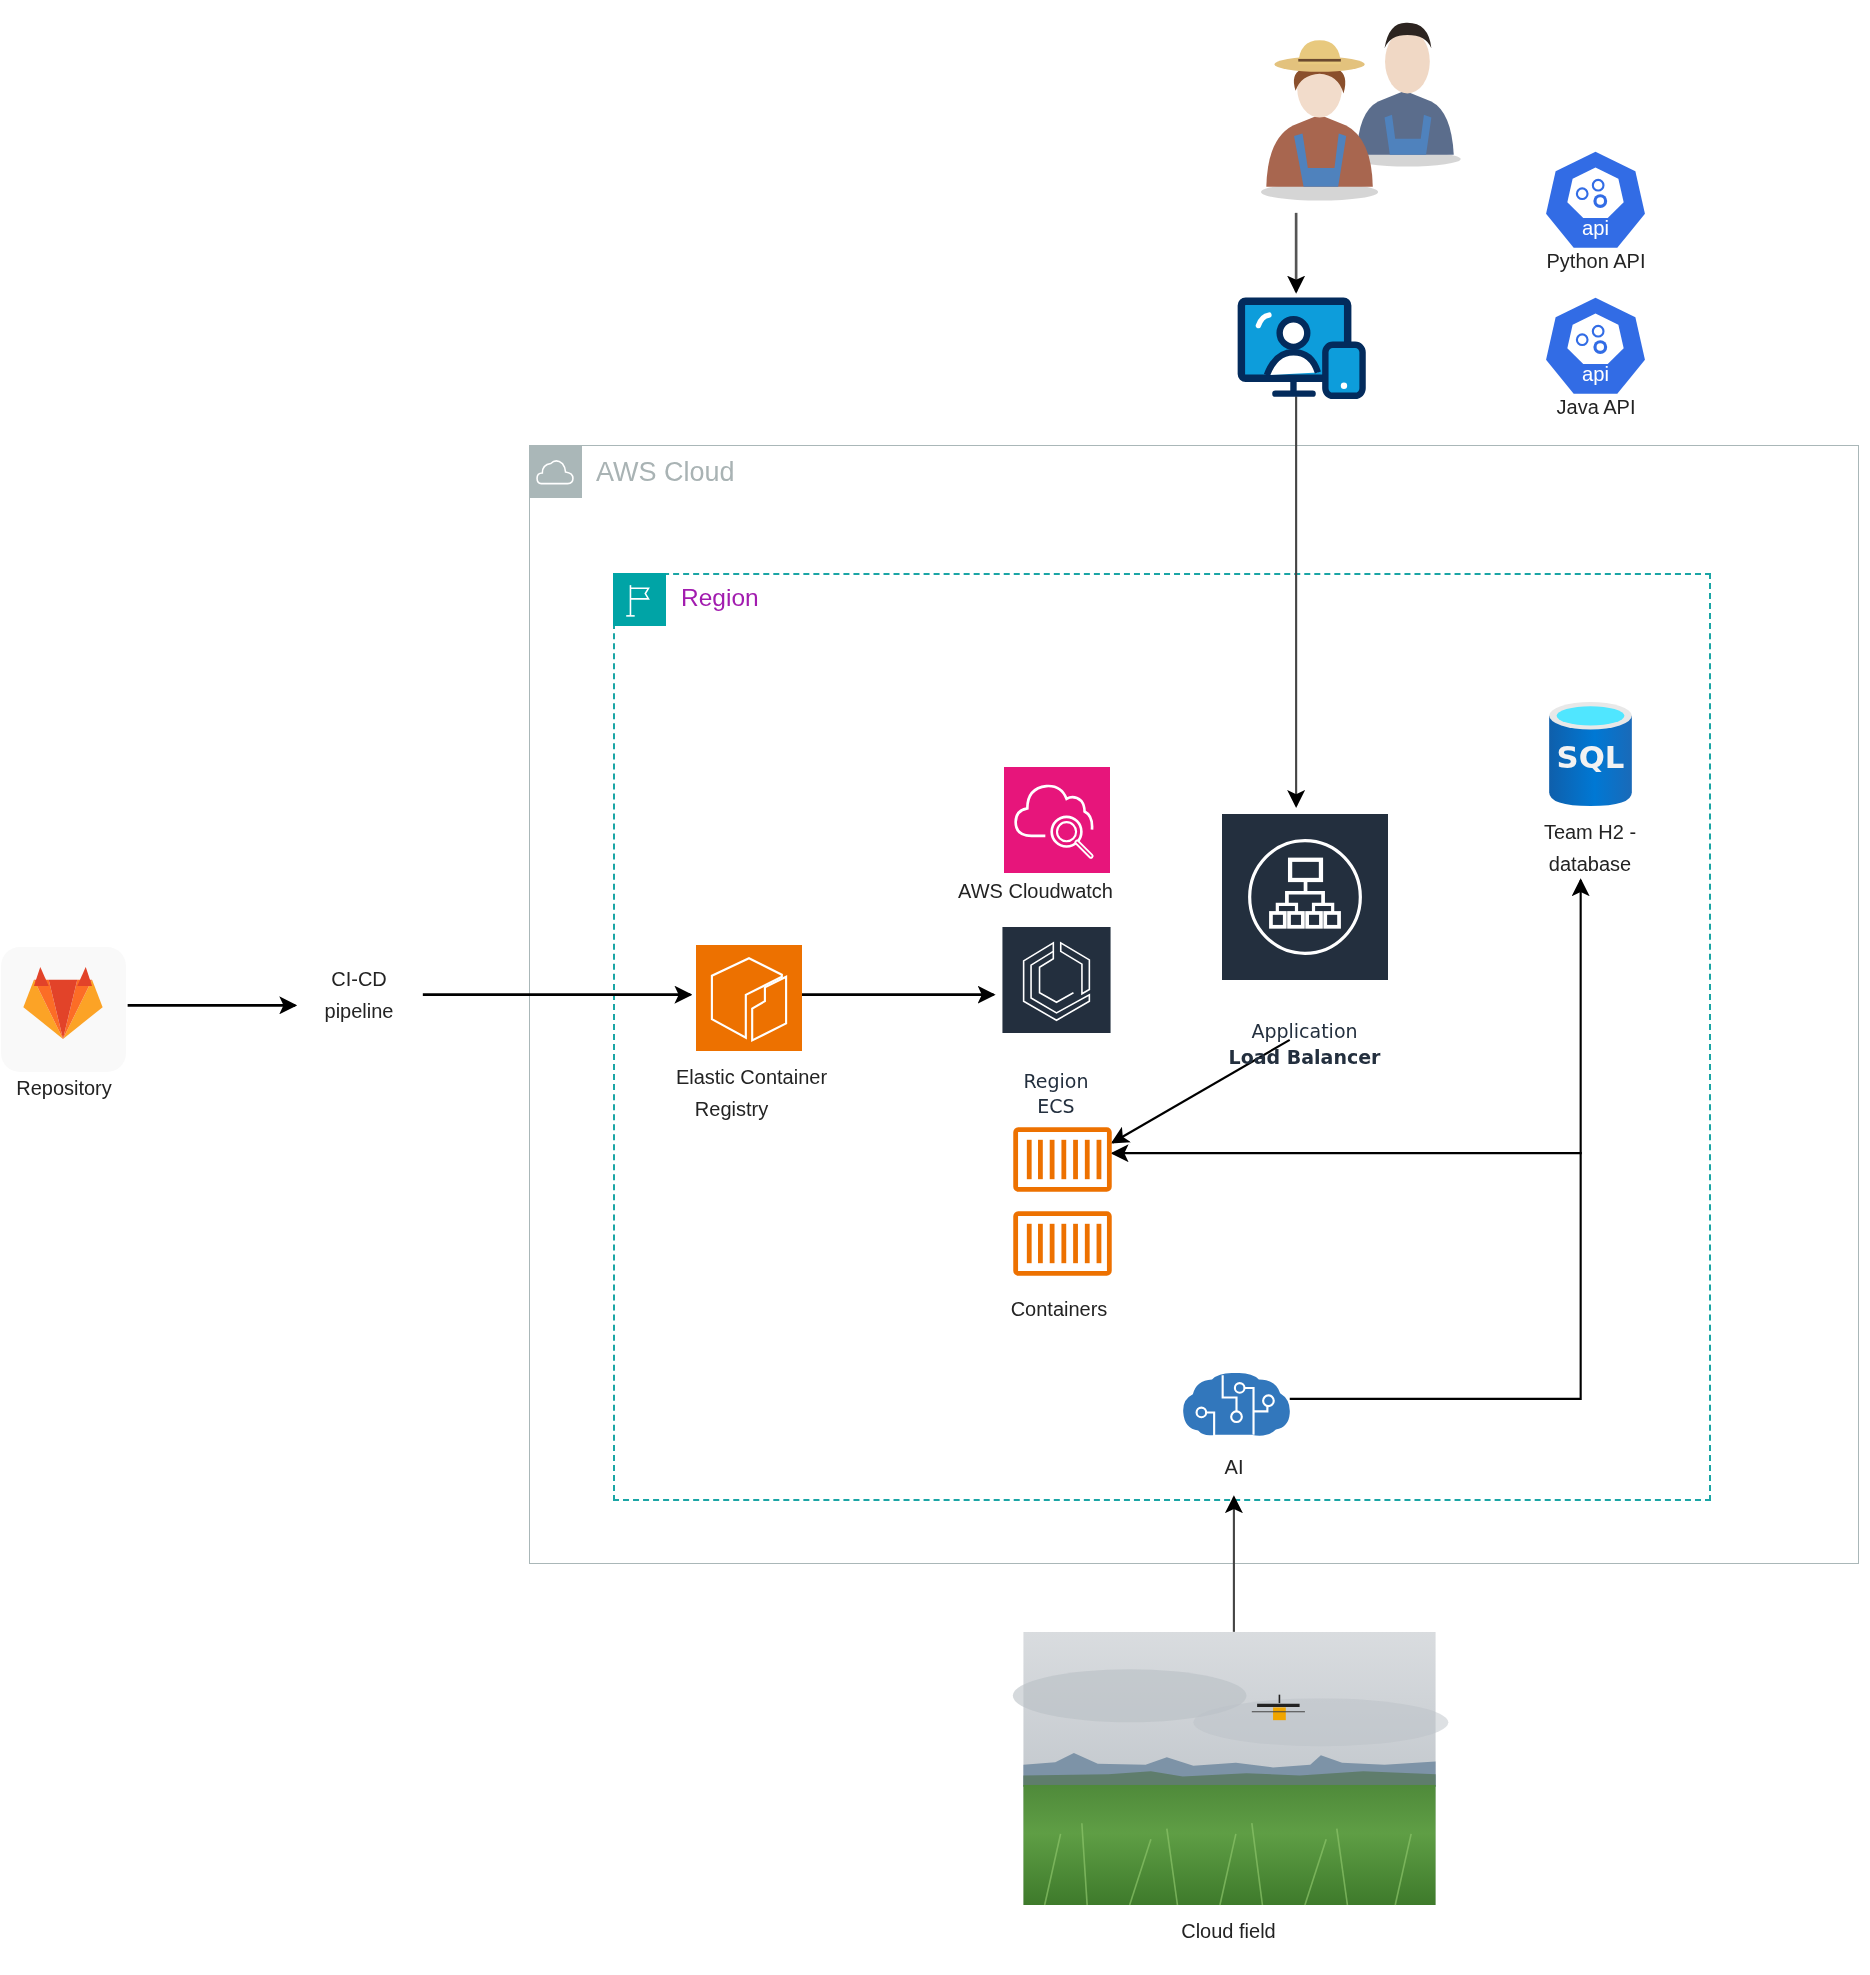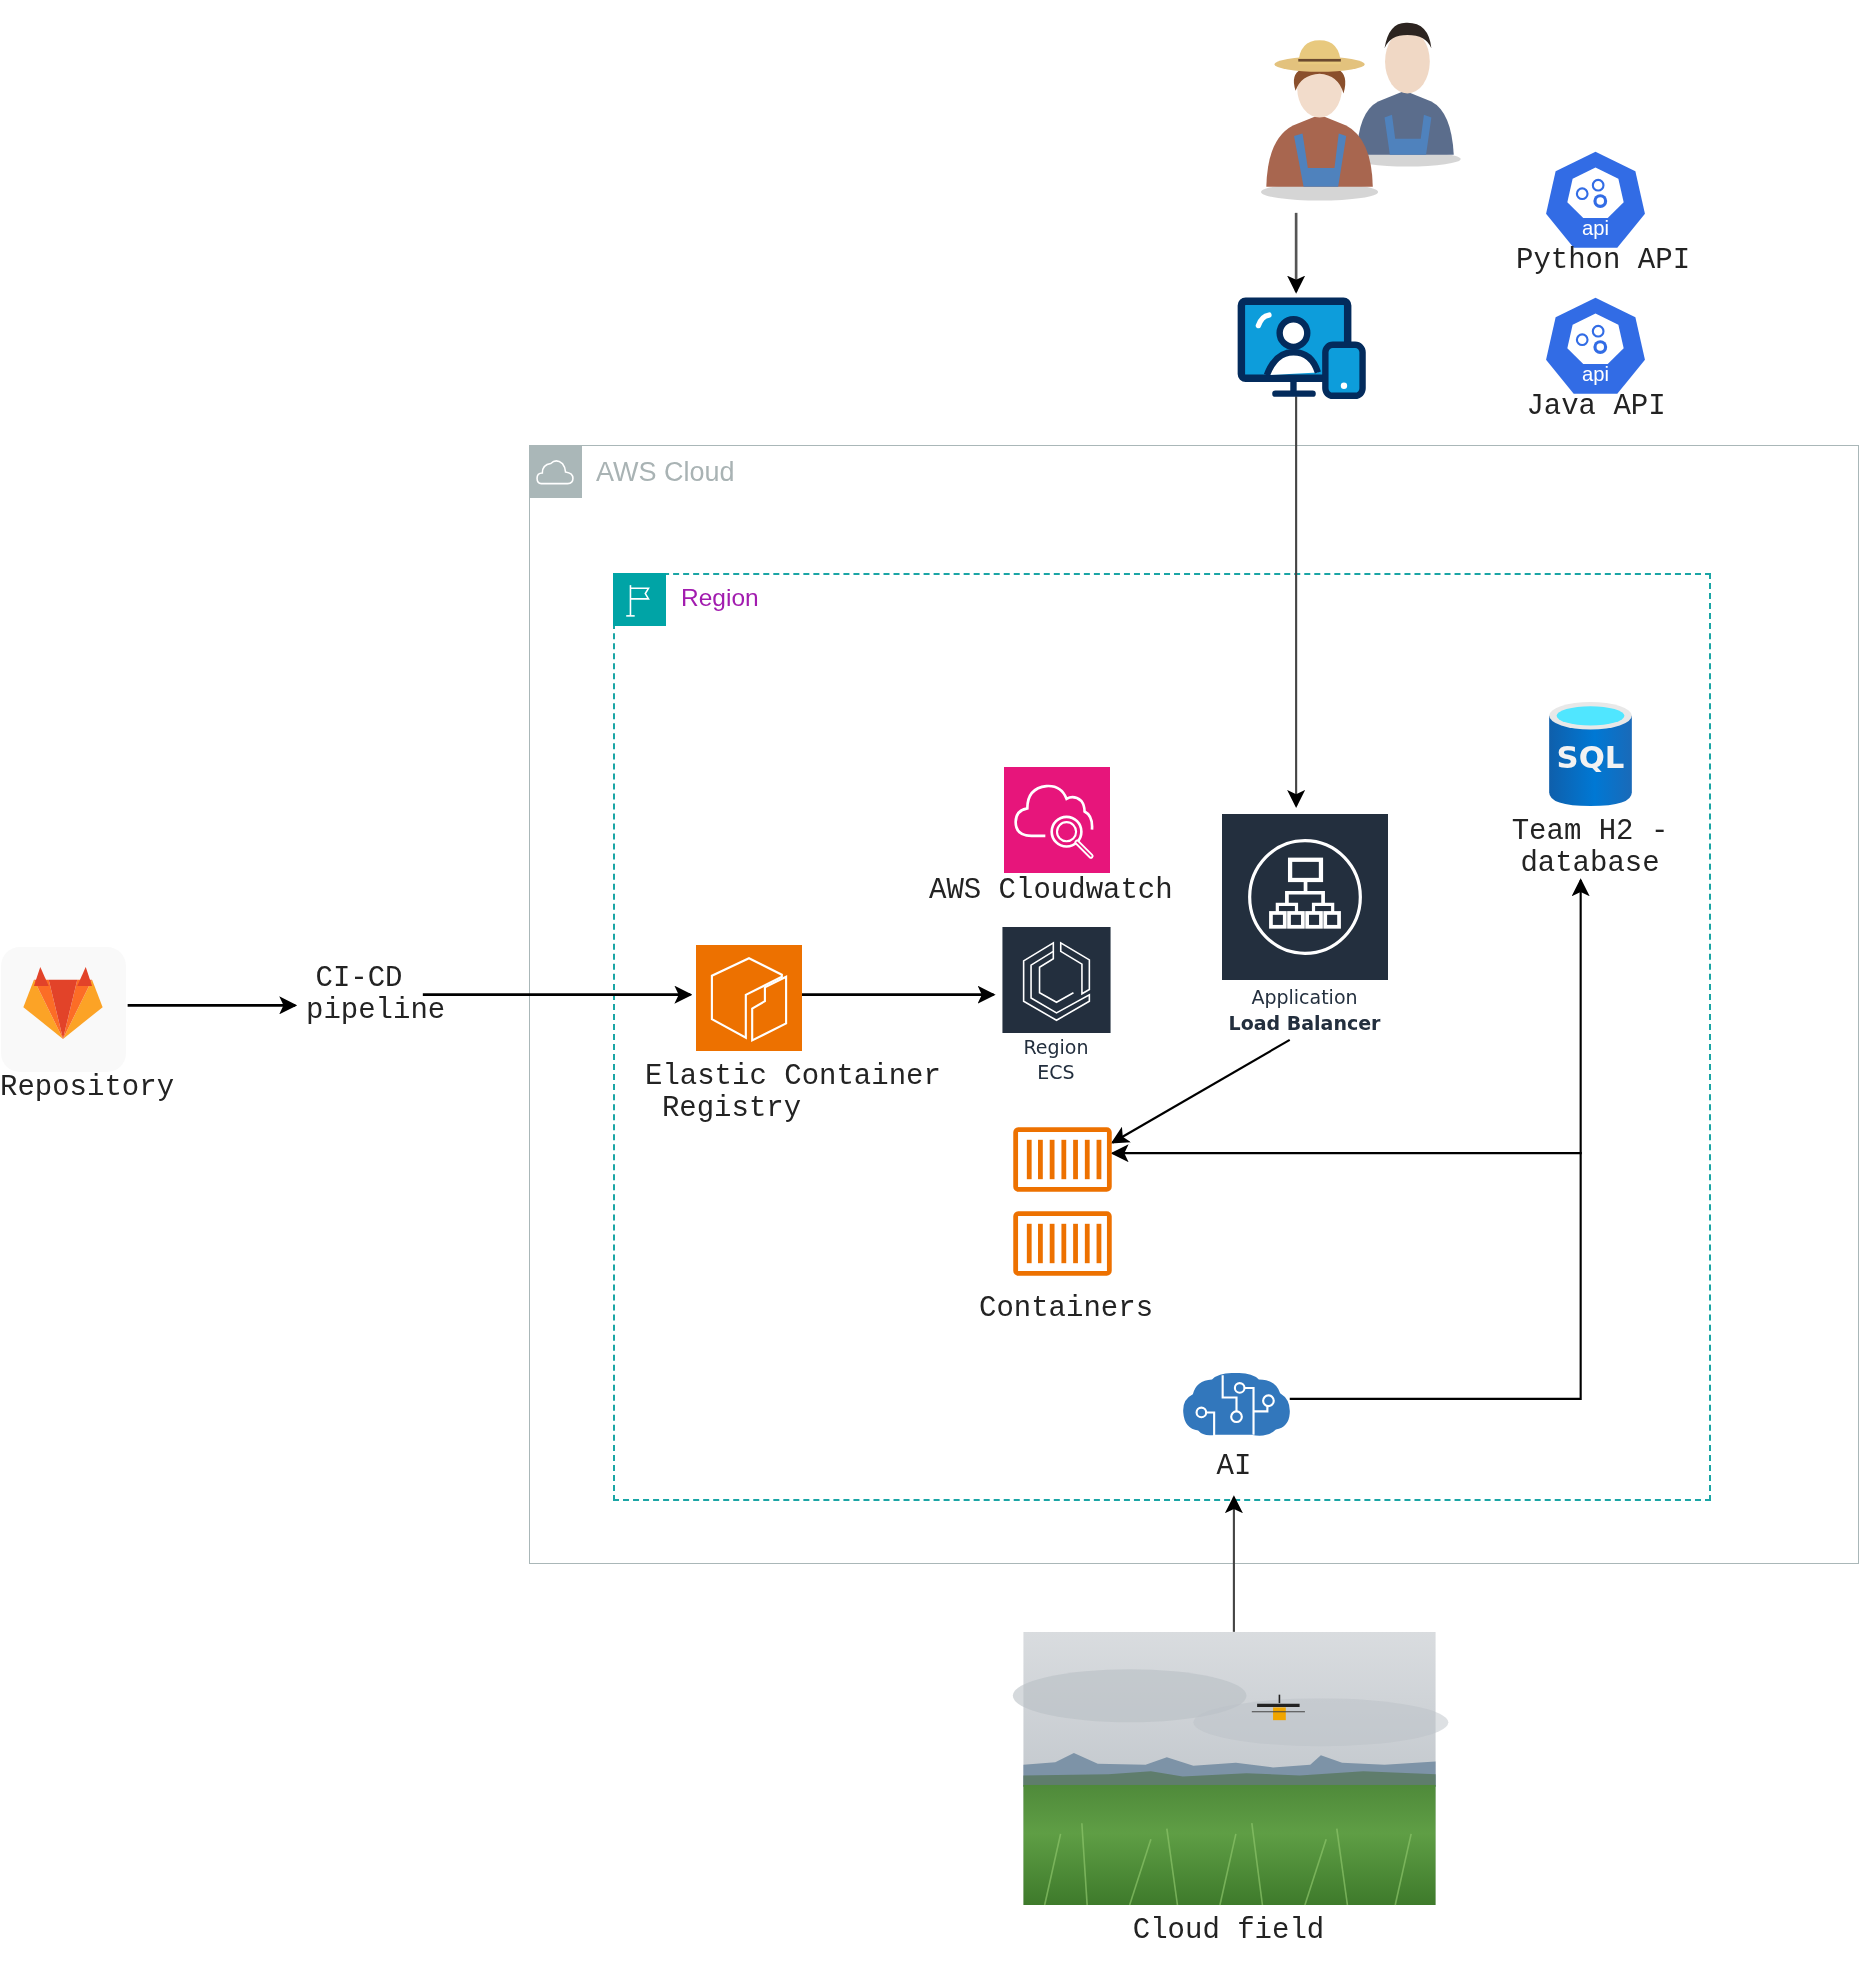--- a/index.html
+++ b/index.html
@@ -1,20 +1,20 @@
 <!DOCTYPE html>
 <html style="font-size:8.5px"><head>
 <meta charset="utf-8">
 <style>
   html, body { margin: 0; padding: 0; background: #ffffff; }
   body { width: 1870px; height: 1975px; position: relative; overflow: hidden;
          font-family: "Liberation Sans", sans-serif; color: #232323; }
   .abs { position: absolute; }
-  .lbl { position: absolute; text-align: center; font-size: 29px; line-height: 32px; color: #232323; white-space: nowrap; font-family: Liberation Mono, monospace; }
-  .lbl-aws { font-family: "DejaVu Sans", sans-serif; font-size: 19px; line-height: 25.5px; color: #232f3e; }
+  .lbl { position: absolute; text-align: center; font-size: 20px; line-height: 32px; color: #232323; white-space: nowrap; }
+  .lbl-aws { font-family: "DejaVu Sans", sans-serif; font-size: 19px; line-height: 25.5px; color: #232f3e; margin-top: 34px; }
   .group-aws { position: absolute; left: 529px; top: 445px; width: 1330px; height: 1119px;
                border: 1.6px solid #aab7b8; box-sizing: border-box; }
   .group-aws-tab { position: absolute; left: 529px; top: 445px; width: 53px; height: 53px; background: #aab7b8; }
   .group-aws-title { position: absolute; left: 596px; top: 457px; font-size: 27px; color: #a9b3b4; }
   .group-region { position: absolute; left: 613px; top: 573px; width: 1098px; height: 928px;
                   border: 2.1px dashed #1aa5a5; box-sizing: border-box; }
   .group-region-tab { position: absolute; left: 613px; top: 573px; width: 53px; height: 53px; background: #00a4a6; }
   .group-region-title { position: absolute; left: 681px; top: 584px; font-size: 24.5px; color: #a21caf; }
   svg.icon { position: absolute; overflow: visible; }
   #edges { position: absolute; left: 0; top: 0; }

